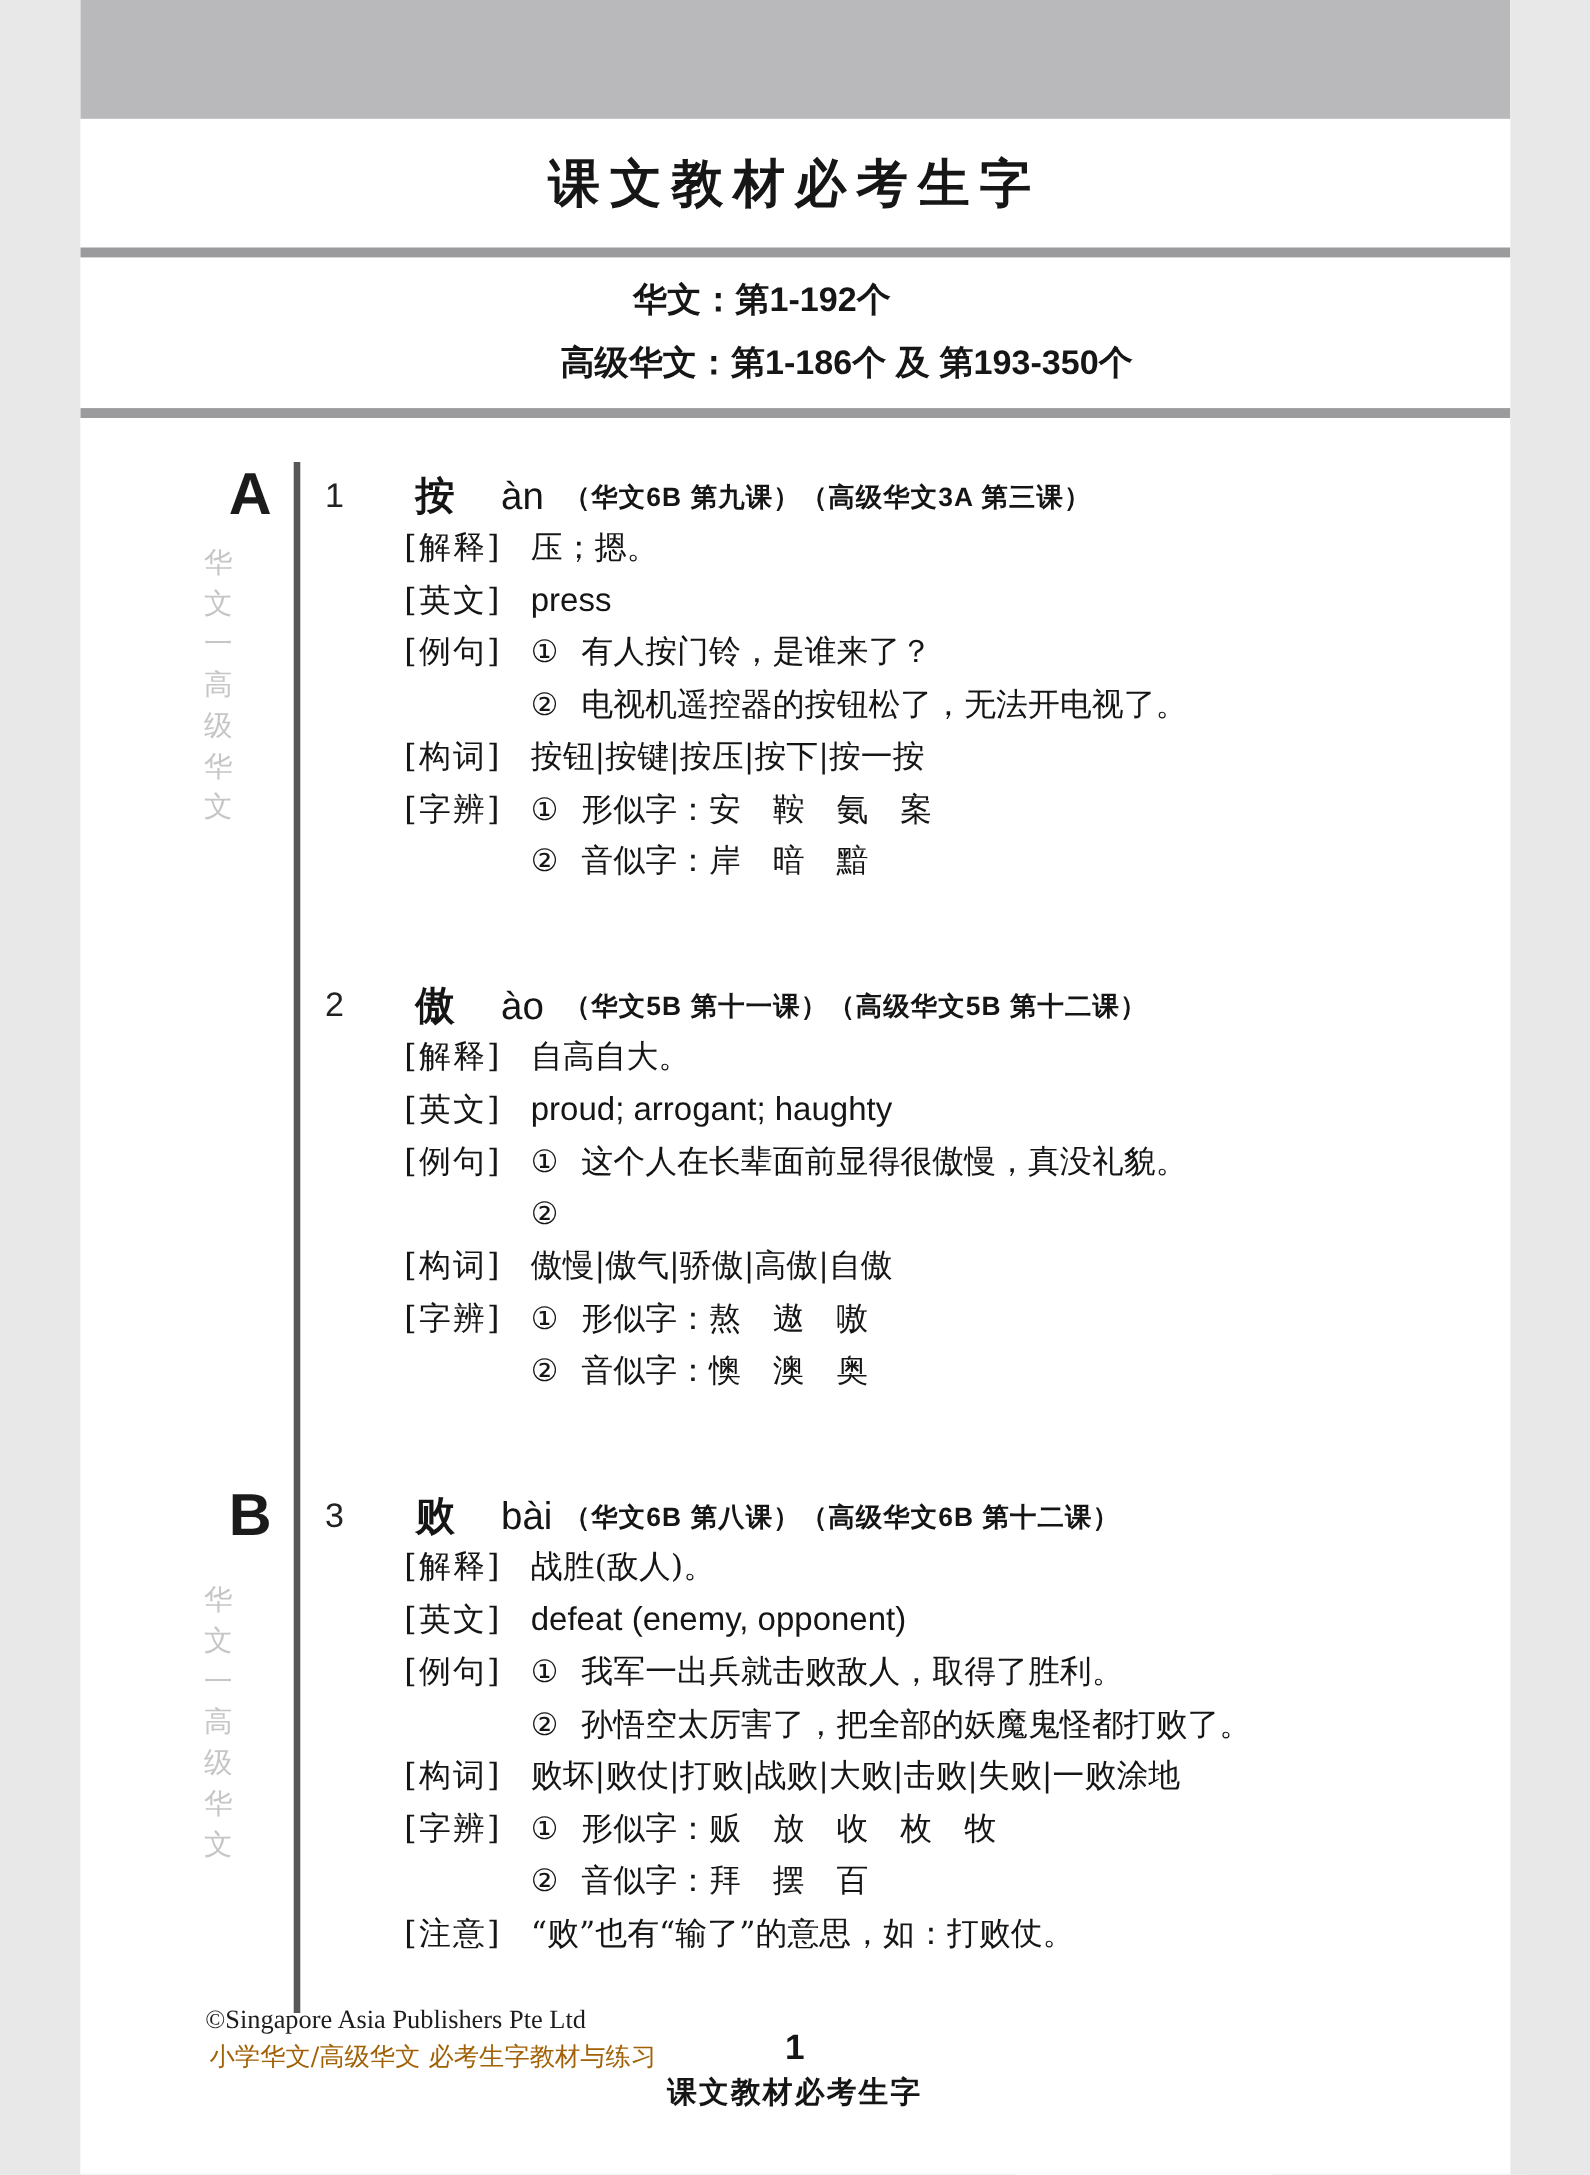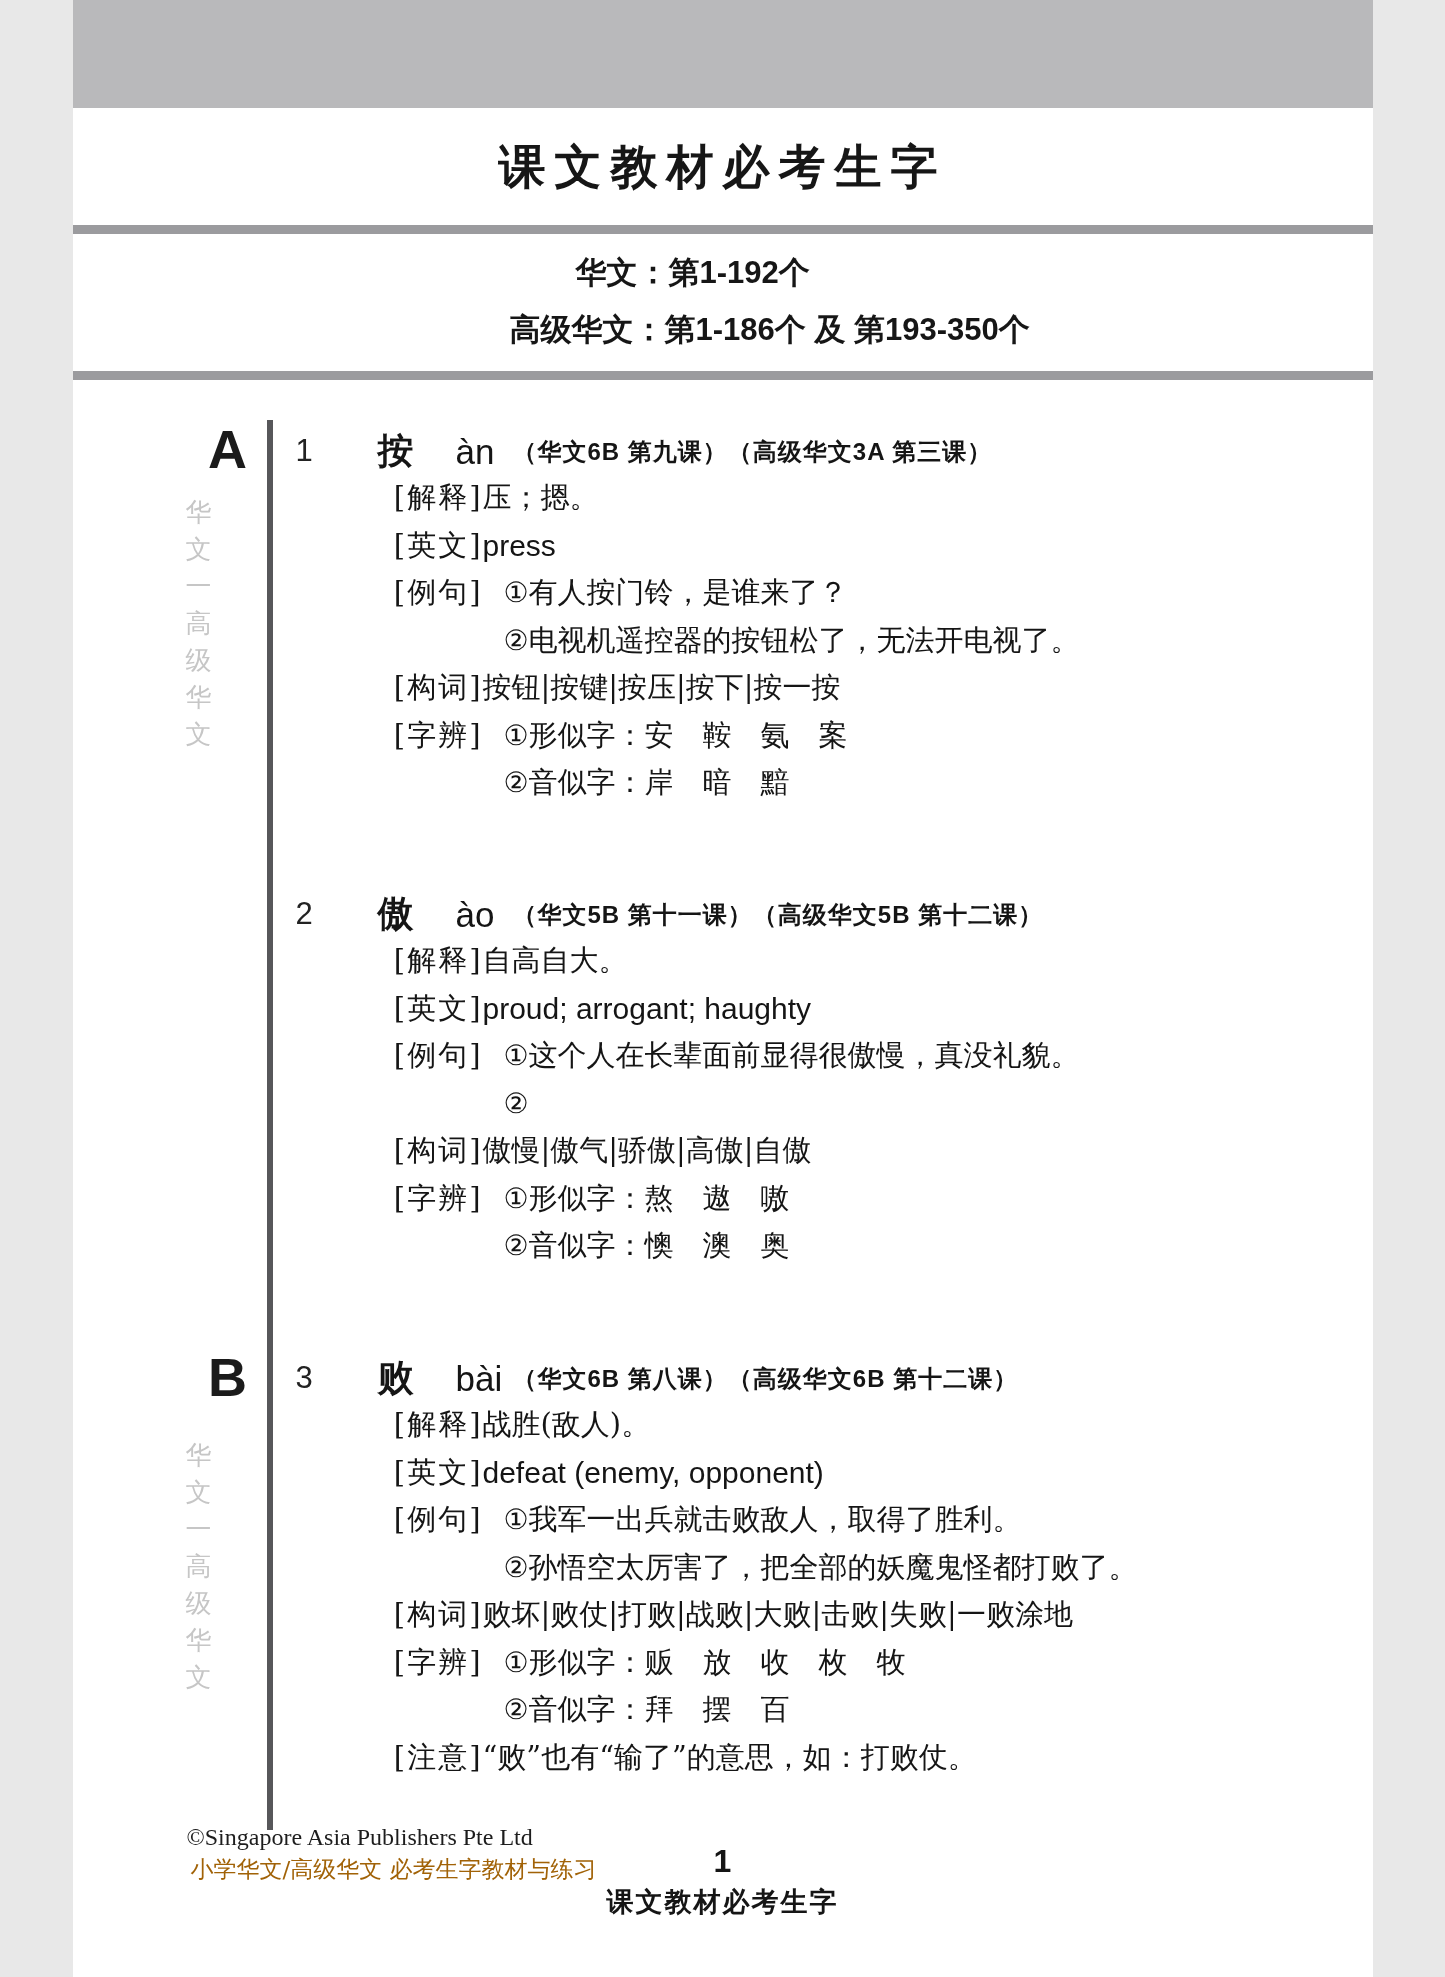--- a/index.html
+++ b/index.html
@@ -57,21 +57,21 @@
   .entry-head .pinyin {
     position:absolute; left:138px; top:7px;
     font-family:Liberation Sans, sans-serif; font-size:35px;margin-left:30px;
   }
   .entry-head .courses {
     position:absolute; left:225px; top:11px;
     font-family:"Liberation Sans", sans-serif; font-weight:600; font-size:24px;
     letter-spacing:1px; white-space:nowrap;
   }
 
-  .row { display:flex; align-items:flex-start;text-align:right; }
+  .row { display:flex; align-items:flex-start; }
   .lbl {
     flex:0 0 115px; margin-left:80px; font-size:29px; line-height:47.5px;
     white-space:nowrap; letter-spacing:2px;
   }
   .content { flex:1; }
   .line { display:flex; font-size:29px; line-height:47.5px; white-space:nowrap; }
   .marker { flex:0 0 46px; font-size:28px; }
   .en { font-family:"Liberation Sans", sans-serif; font-size:30px; }
 
   .f-book { position:absolute; left:118px; top:1854px; font-size:23px; color:#a16207; white-space:nowrap; }

